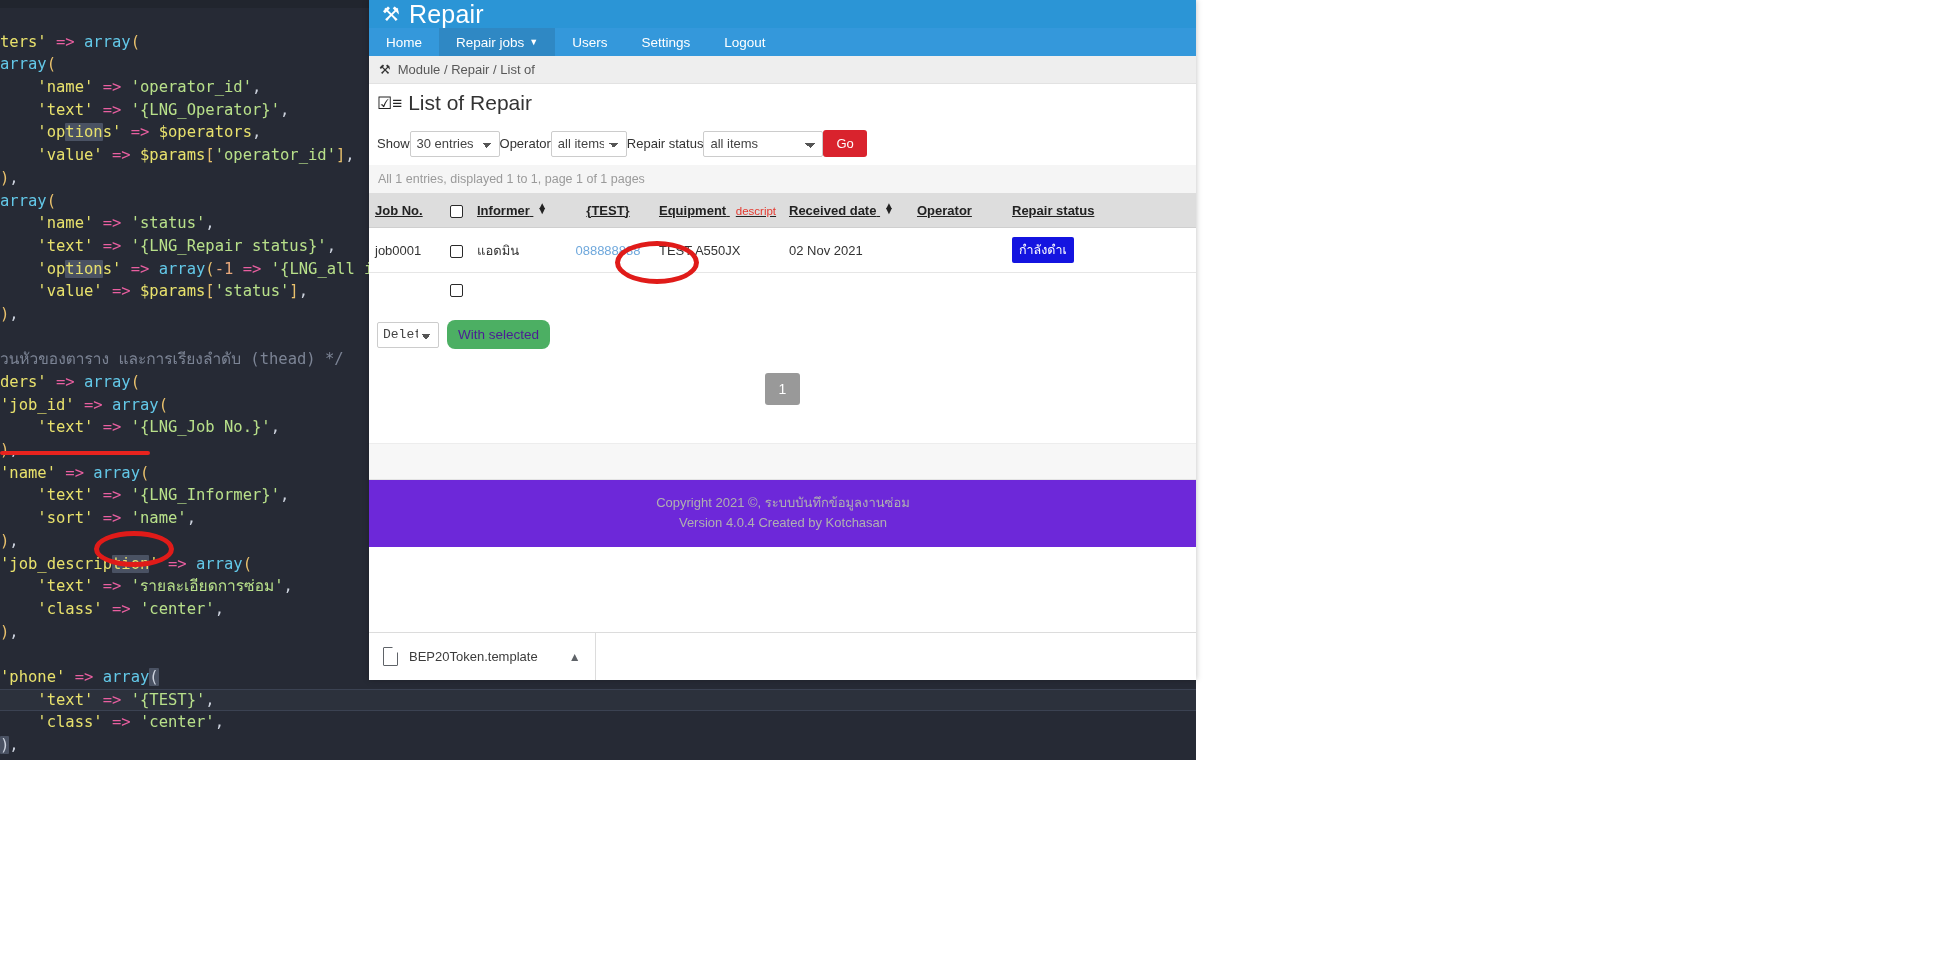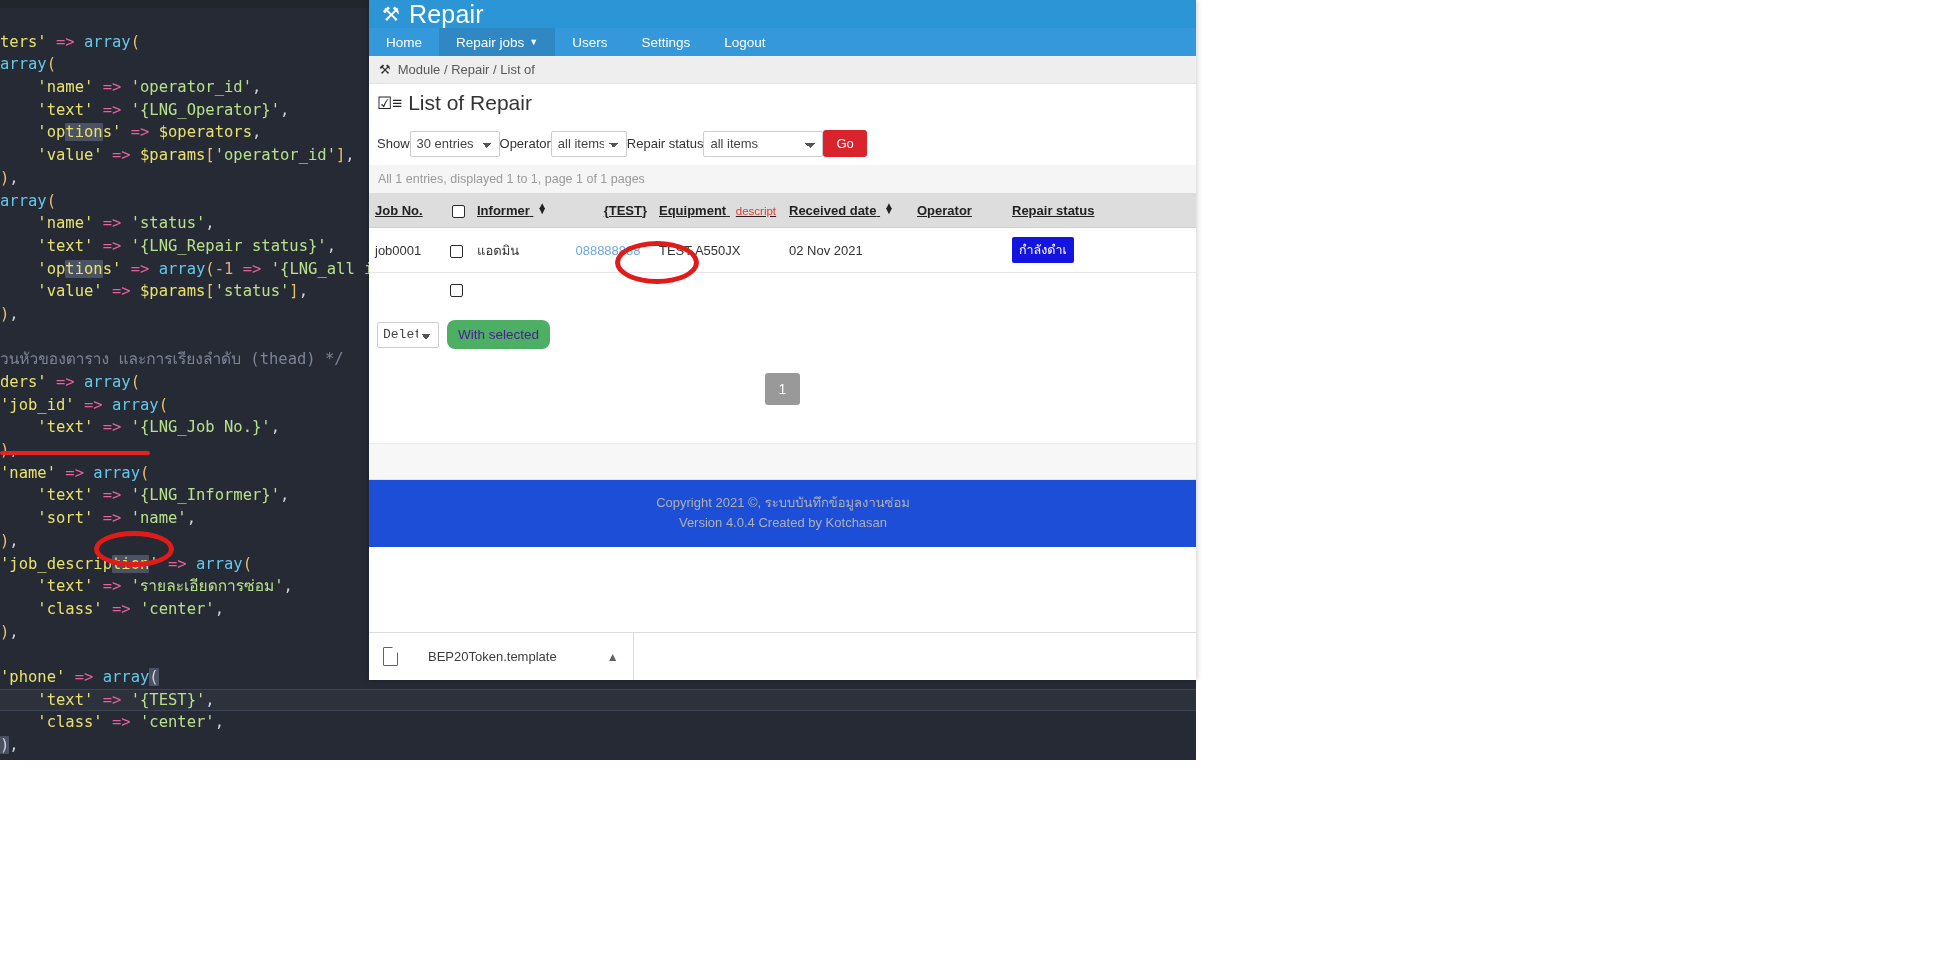--- a/index.html
+++ b/index.html
@@ -153,21 +153,21 @@
   }
 
   
   table#grid { width: 100%; border-collapse: collapse; font-size: 13px; }
   table#grid thead th {
     background: #dddddd; color: #222; font-weight: 700;
     padding: 9px 6px; text-align: left; white-space: nowrap;
     border-bottom: 1px solid #cfcfcf;
     text-decoration: underline;
   }
-  table#grid thead th.c { text-align: right; }
+  table#grid thead th.c { text-align: center; }
   table#grid tbody td {
     padding: 9px 6px; color: #333; border-bottom: 1px solid #e6e6e6;
     white-space: nowrap; background: #fff;
   }
   table#grid tbody td.c { text-align: center; }
   .sorticon { display:inline-block; margin-left:4px; font-size:10px; line-height:1; position:relative; top:-1px; }
   .sorticon b { display:block; height:5px; }
   .descript { color: #e4392f; font-weight: 400; font-size: 11.5px; margin-left: 6px; }
   .chk {
     width: 13px; height: 13px; border: 1.5px solid #2a2a2a; border-radius: 2px;
@@ -195,33 +195,33 @@
     background: #999; color: #fff; font-size: 14px;
     padding: 8px 14px; border-radius: 3px; cursor: pointer;
   }
 
   
   #gapstrip1 { height: 38px; background: #fff; }
   #gapstrip2 { height: 36px; background: #f7f7f7; border-top: 1px solid #ededed; }
 
   
   #foot {
-    background: #1d4ed8; border-top: 1px solid #e4e4e4;
+    background: #6d28d9; border-top: 1px solid #e4e4e4;
     text-align: center; color: #b0b0b0; font-size: 13px;
     padding: 13px 0 14px 1px; line-height: 20px;
   }
 
   
   #dlbar {
     position: absolute; left: 0; bottom: 0; width: 827px; height: 48px;
     background: #fff; border-top: 1px solid #dcdcdc;
     display: flex; align-items: center;
   }
   #dlitem {
-    display: flex; align-items: center; gap: 30px;
+    display: flex; align-items: center; gap: 11px;
     padding: 0 14px 0 14px; height: 48px;
     border-right: 1px solid #dcdcdc; cursor: pointer;
   }
   #dlitem .fic {
     width: 15px; height: 19px; border: 1.3px solid #5f6368; border-radius: 1px;
     position: relative; background: #fff;
   }
   #dlitem .fic:after {
     content:""; position:absolute; right:-1px; top:-1px;
     border-left: 6px solid transparent; border-top: 6px solid #fff;

